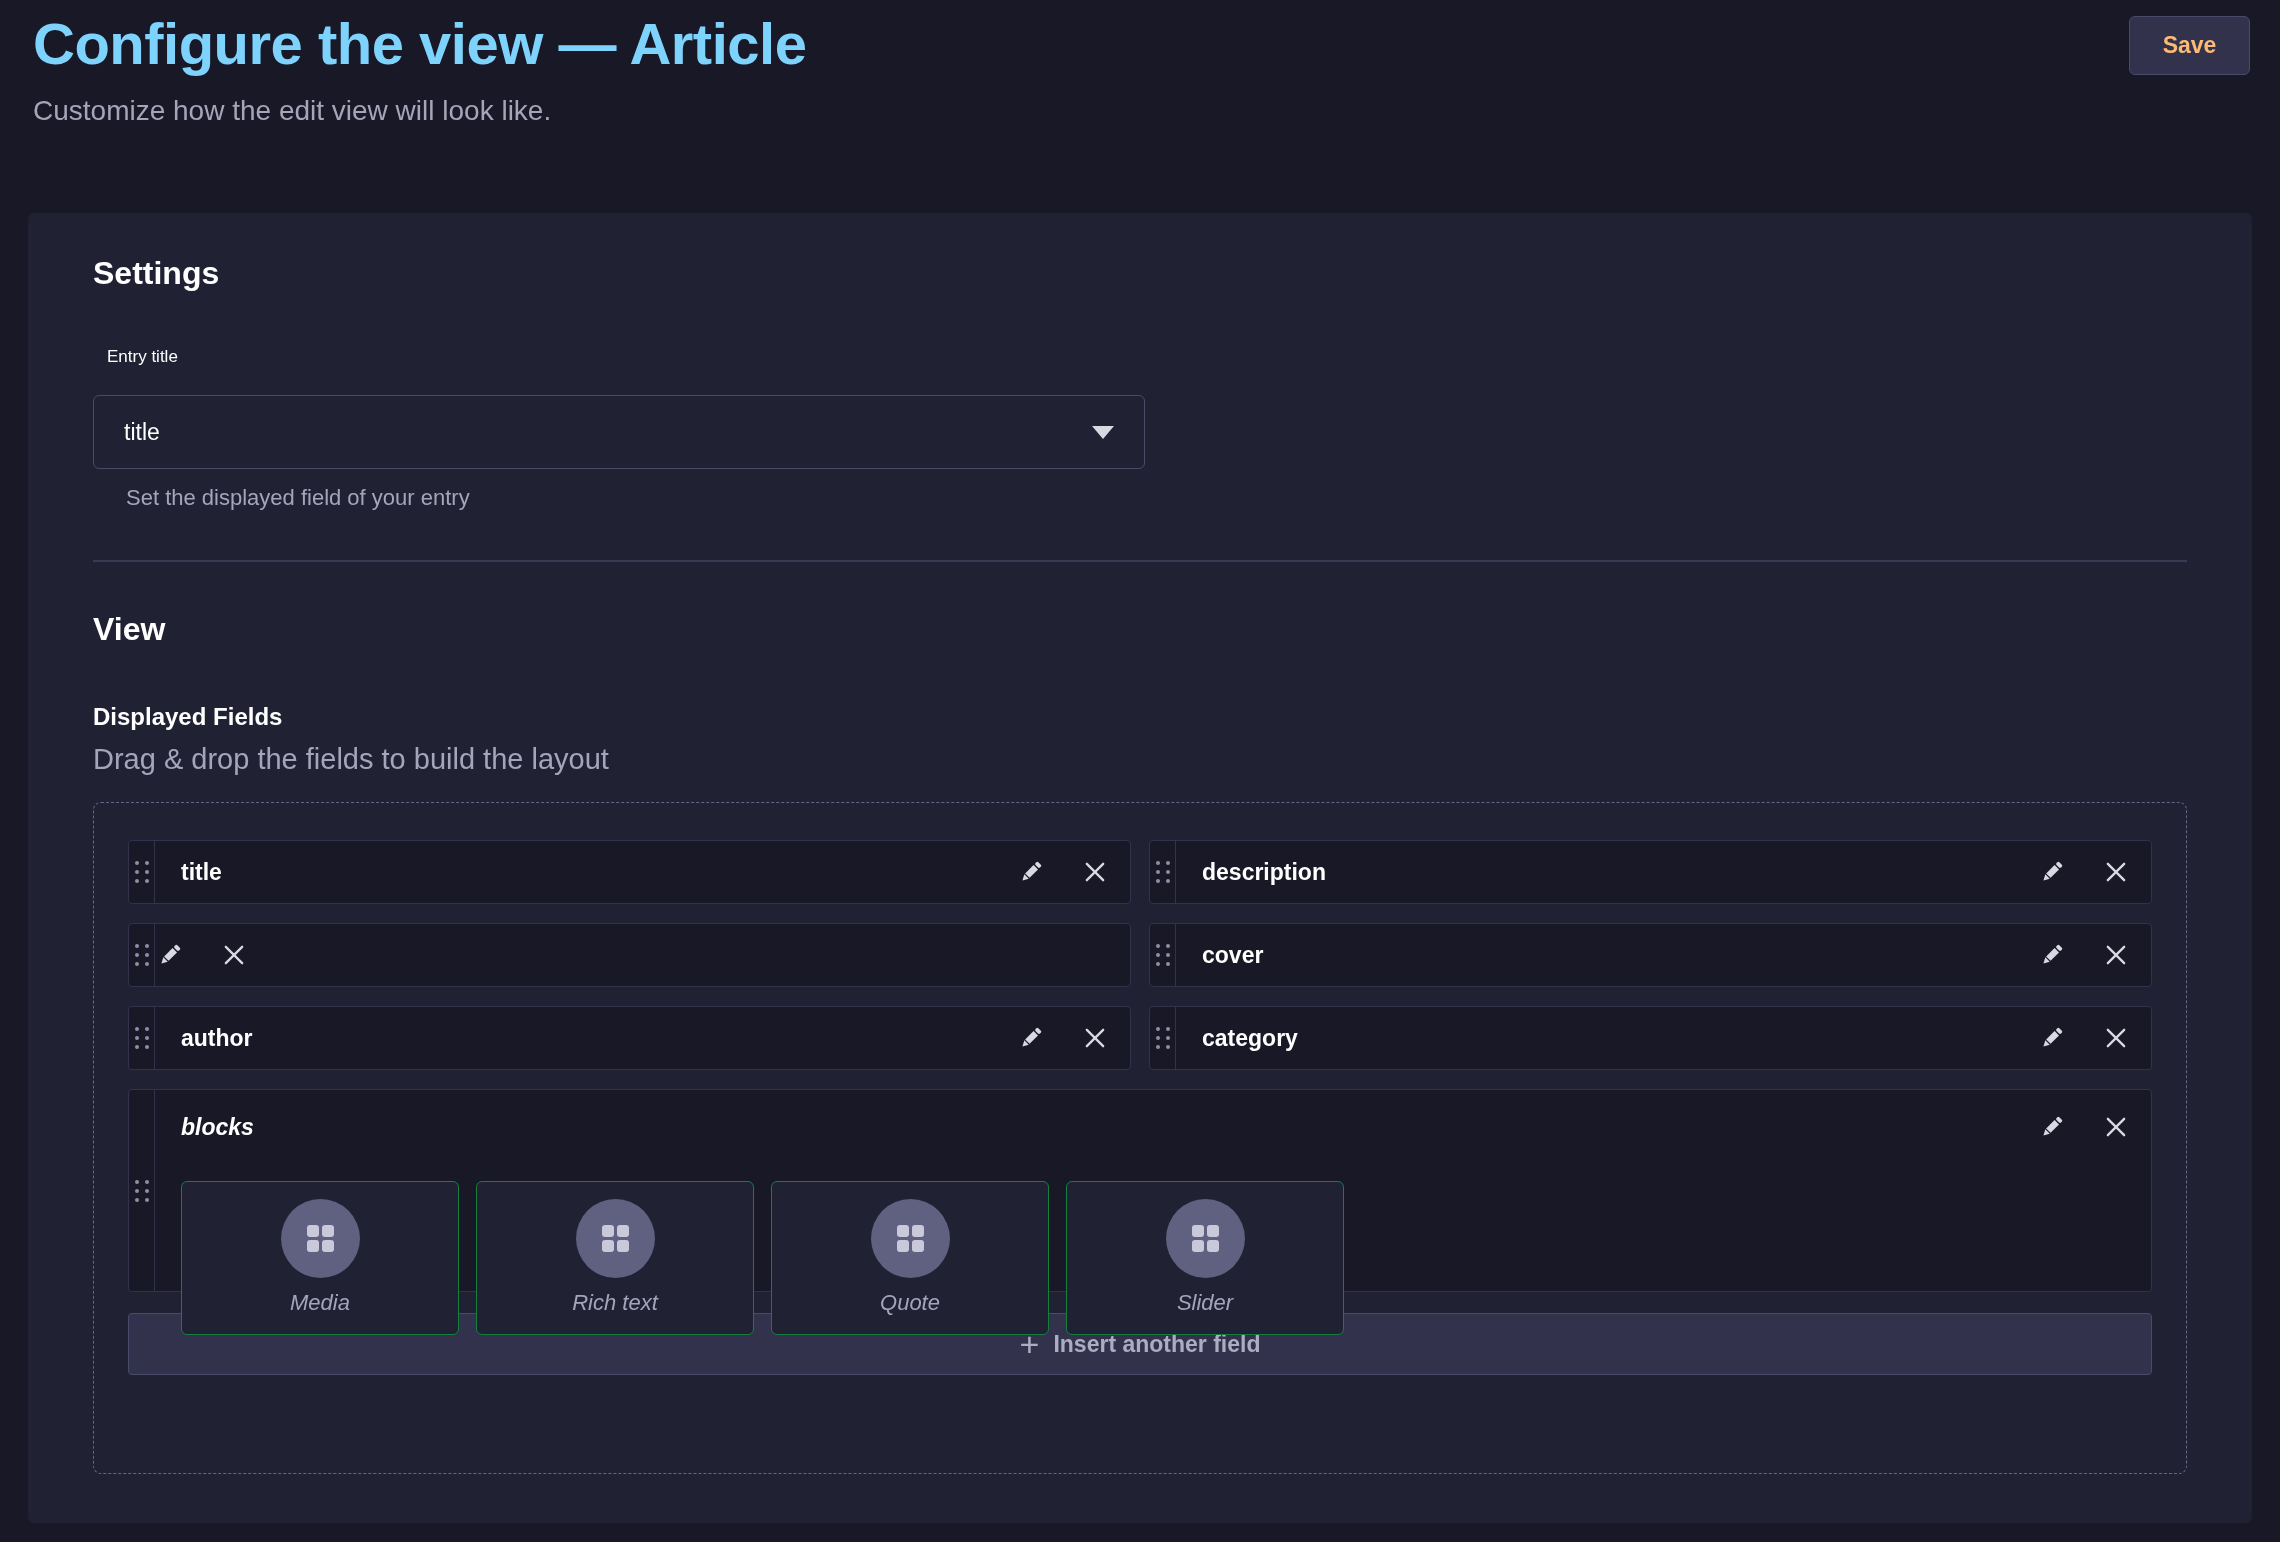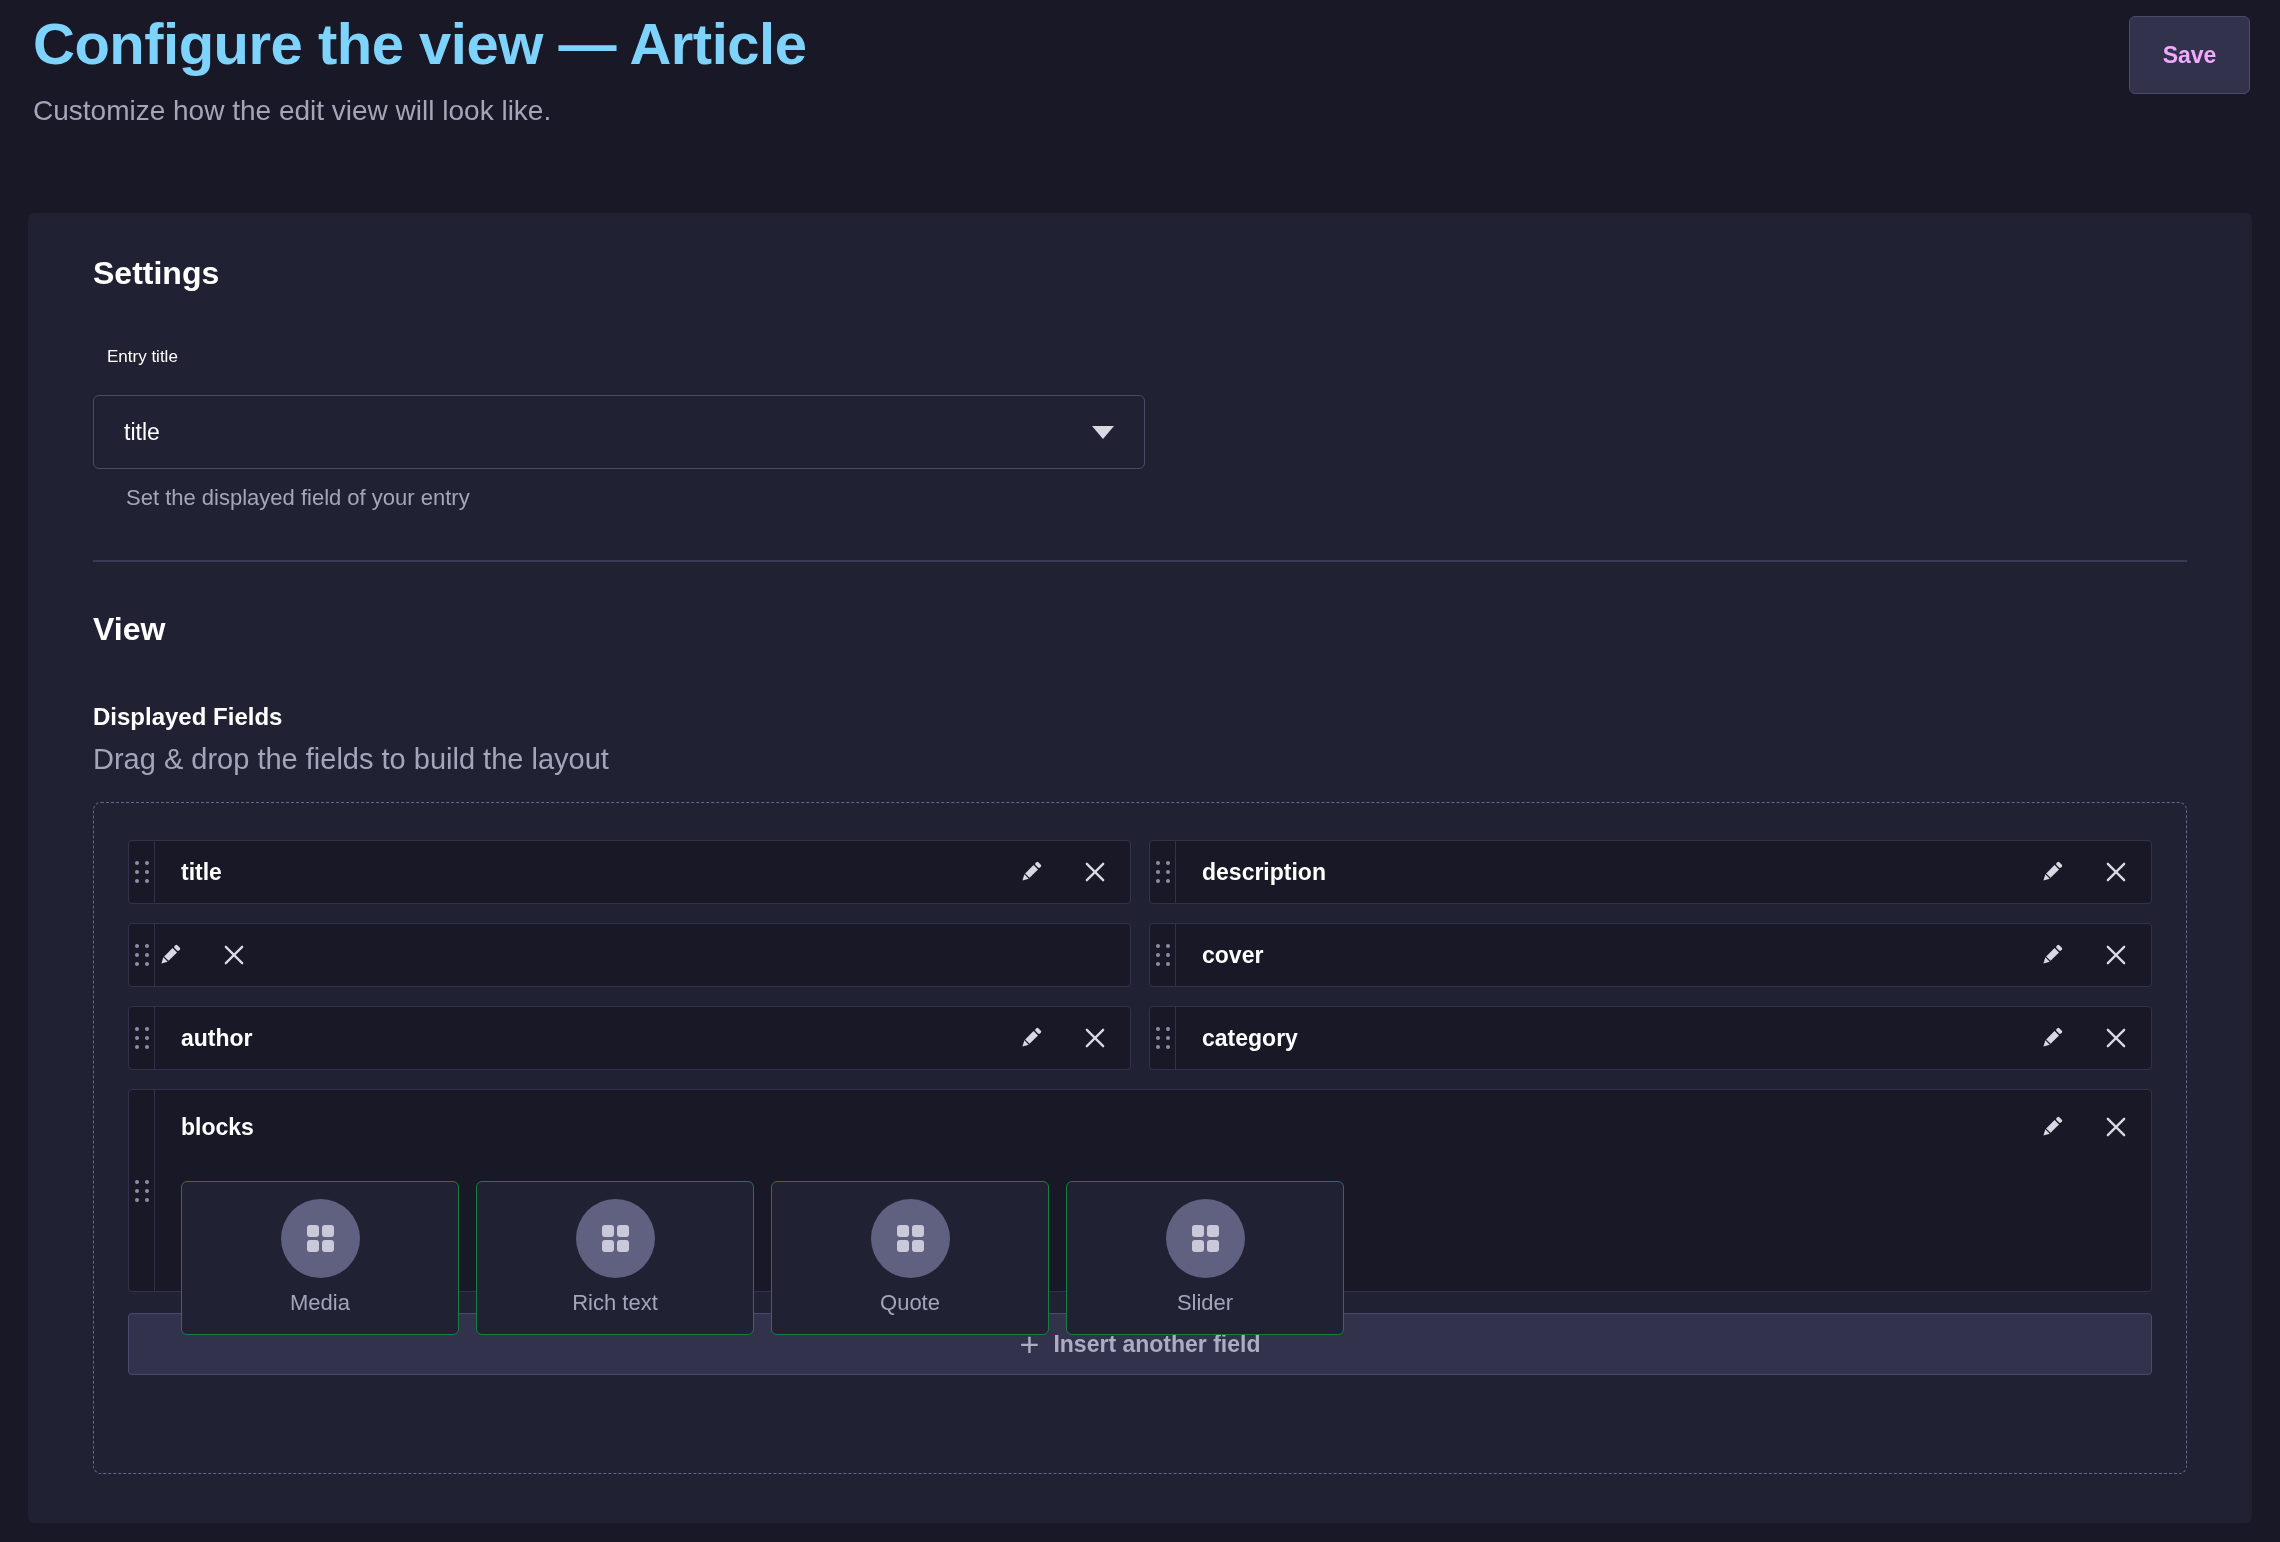--- a/index.html
+++ b/index.html
@@ -18,23 +18,23 @@
   .page-title {
     position: absolute; left: 33px; top: 10px;
     font-size: 58px; font-weight: 700; letter-spacing: -0.5px; color: #7dd3fc;
   }
   .page-subtitle {
     position: absolute; left: 33px; top: 95px;
     font-size: 28px; color: #a5a5ba;
   }
   .save-btn {
     position: absolute; left: 2129px; top: 16px;
-    width: 121px; height: 78px;
+    width: 121px; height: 59px;
     background: #32324d; border: 1px solid #4a4a6a; border-radius: 6px;
-    color: #f0abfc; font-size: 23px; font-weight: 600;
+    color: #fdba74; font-size: 23px; font-weight: 600;
     font-family: inherit;
     display: flex; align-items: center; justify-content: center;
     cursor: pointer;
   }
 
   
   .panel {
     position: absolute; left: 28px; top: 213px;
     width: 2224px; height: 1310px;
     background: #212134; border-radius: 6px;
@@ -126,20 +126,21 @@
     width: 30px; height: 30px;
   }
 
   
   .blocks-card {
     height: 203px;
     background: #181826;
     border: 1px solid #32324d; border-radius: 4px;
     display: flex; align-items: stretch;
     margin-bottom: 21px;
+    font-style: italic;
   }
   .blocks-body { flex: 1; position: relative; }
   .blocks-header {
     display: flex; align-items: center;
     padding: 22px 20px 0 26px;
   }
   .blocks-name { font-size: 23px; font-weight: 600; color: #ffffff; flex: 1; }
   .blocks-header .card-actions { padding-right: 0; }
   .components-row {
     position: absolute; left: 26px; top: 91px;

